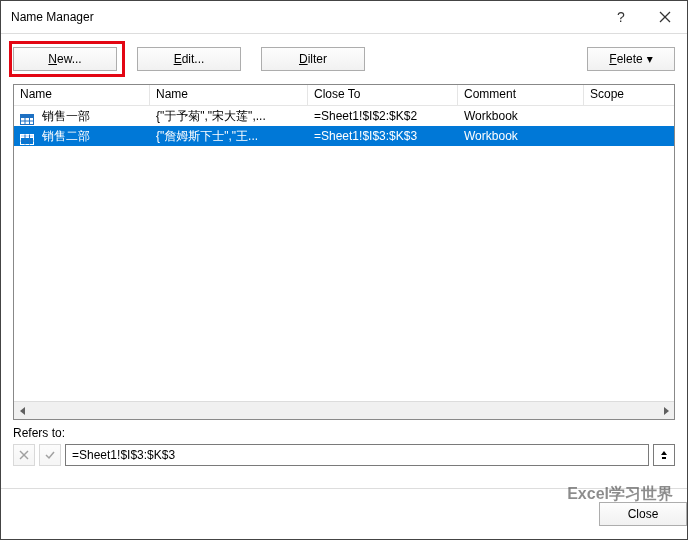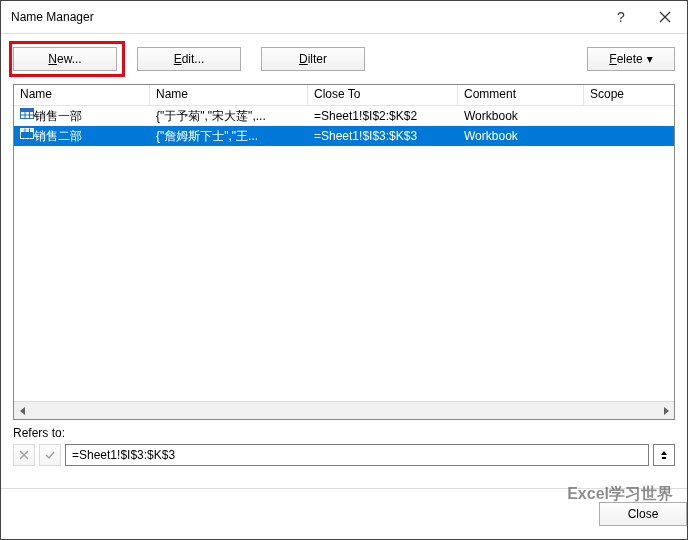--- a/index.html
+++ b/index.html
@@ -22,21 +22,21 @@
   .grid-head .col{border-right:1px solid #e5e5e5;}
   .grid-head .col:last-child{border-right:none;}
   .c-name{width:136px;}
   .c-value{width:158px;}
   .c-refers{width:150px;}
   .c-scope{width:90px;}
   .c-comment{flex:1;}
   .grid-body{flex:1;overflow:hidden;background:#fff;}
   .row{display:flex;height:20px;align-items:center;font-size:12px;}
   .row.selected{background:#0078d7;color:#fff;}
-  .row .col{display:flex;align-items:flex-start;gap:0;}
+  .row .col{display:flex;align-items:flex-end;gap:8px;}
   .ico-table{width:14px;height:11px;flex:0 0 auto;}
   .ico-table rect{fill:none;stroke:#1e71c3;stroke-width:1;}
   .ico-table .hdr{fill:#1e71c3;}
   .row.selected .ico-table rect{stroke:#fff;}
   .row.selected .ico-table .hdr{fill:#cfe6ff;}
   .hscroll{height:17px;background:#f0f0f0;border-top:1px solid #dcdcdc;display:flex;align-items:center;}
   .hscroll .arrow{width:17px;height:17px;display:flex;align-items:center;justify-content:center;}
   .hscroll .track{flex:1;}
   .hscroll svg{width:8px;height:8px;fill:#606060;}
   .refers-section{margin:6px 12px 0 12px;}

